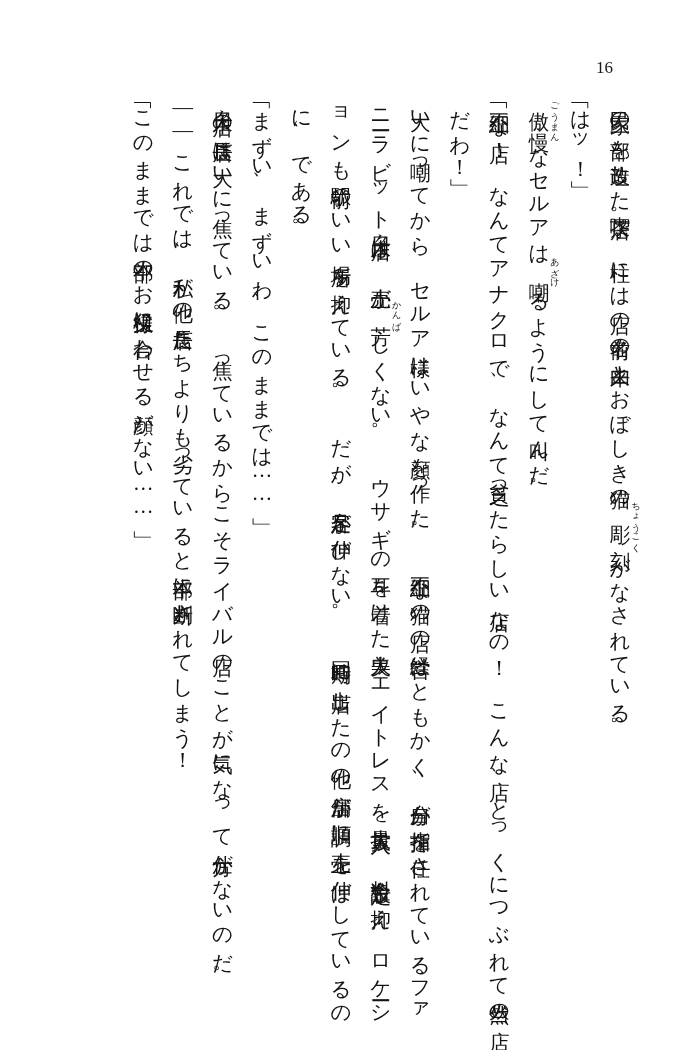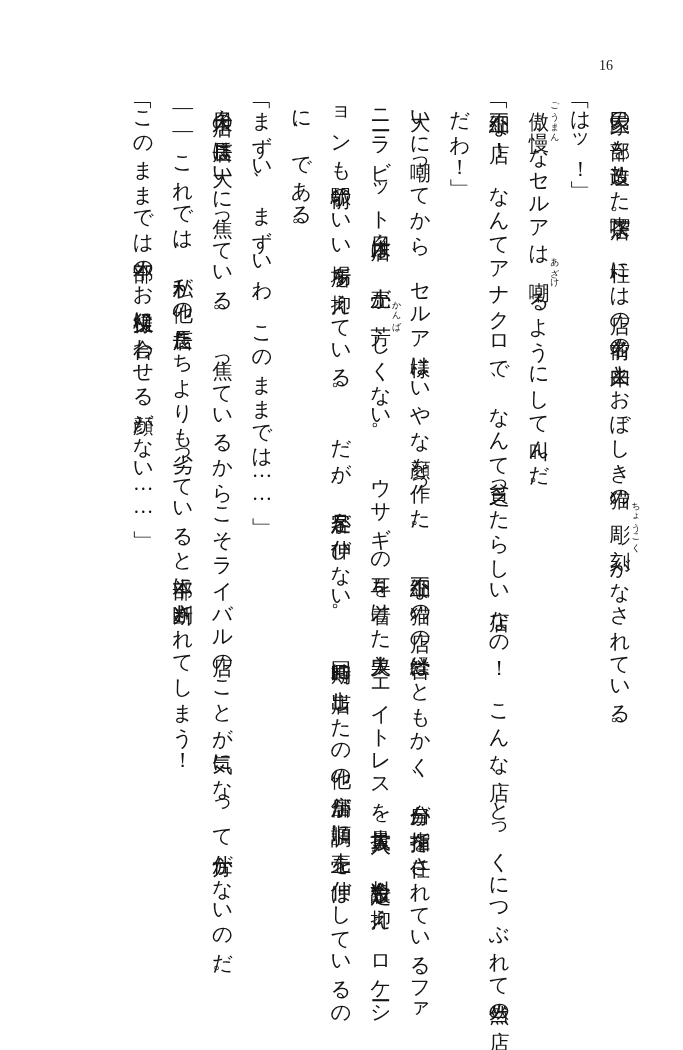--- a/index.html
+++ b/index.html
@@ -21,21 +21,21 @@
     left: 0;
     top: 0;
     width: 683px;
     height: 1050px;
   }
 
   .page-number {
     position: absolute;
     top: 58px;
     right: 70px;
-    font-size: 14px;
+    font-size: 17px;
     letter-spacing: 0;
     color: #191919;
     font-family: "Liberation Serif", "DejaVu Serif", serif;
   }
 
   
   .text-body {
     position: absolute;
     top: 96px;
     right: 42px;

